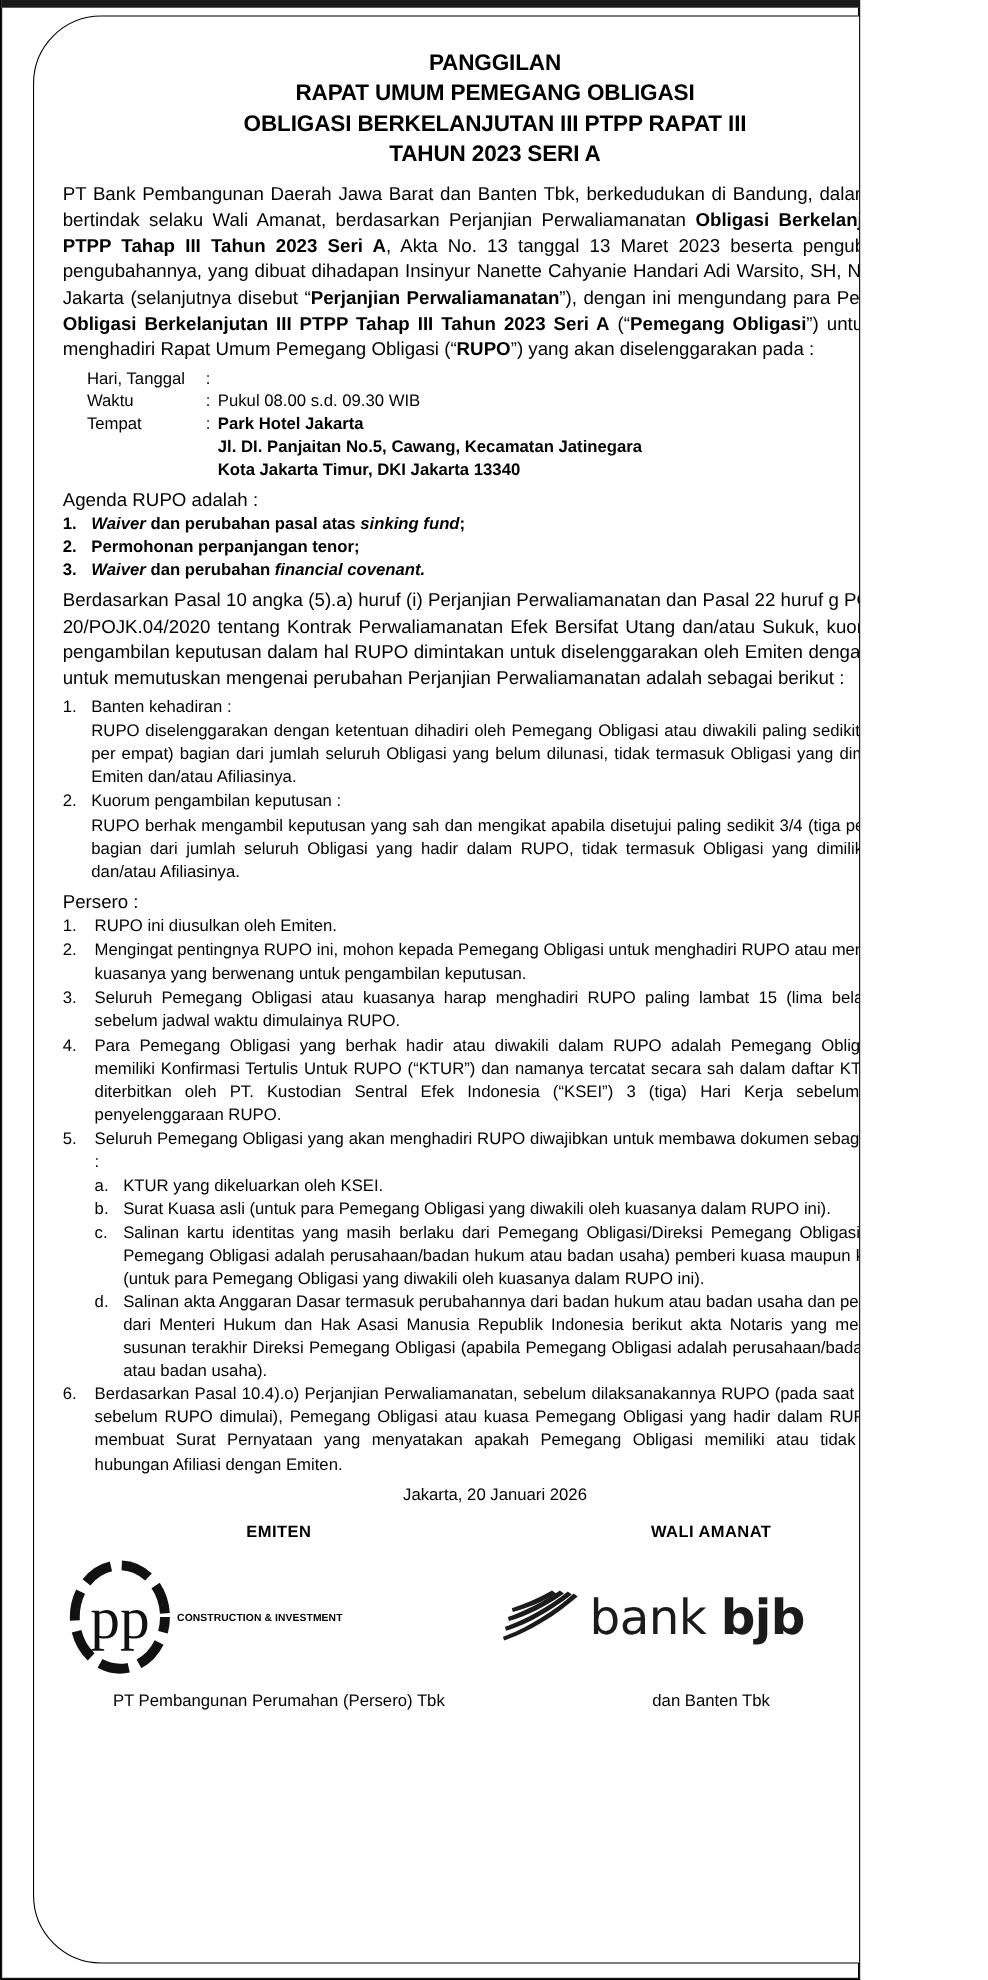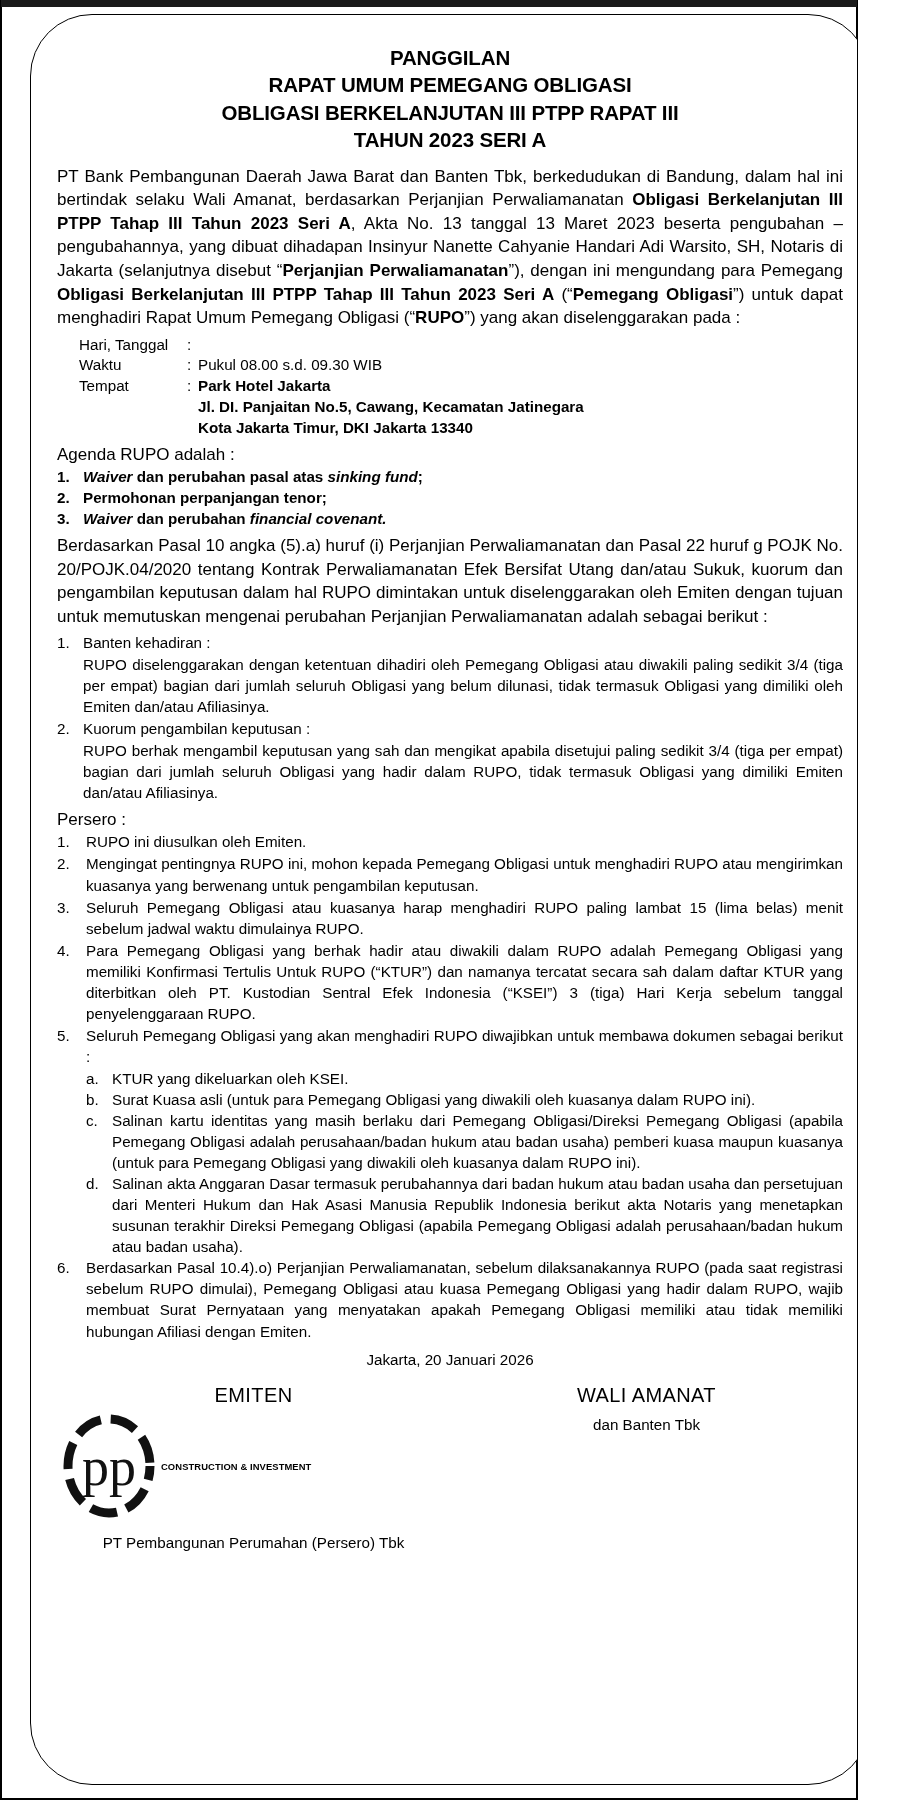--- a/index.html
+++ b/index.html
@@ -11,21 +11,21 @@
     width: 898px;
     height: 1800px;
     font-family: "Liberation Sans", sans-serif;
     color: #000000;
     overflow: hidden;
   }
 
   
   .page {
     position: relative;
-    width: 858px;
+    width: 782px;
     height: 1800px;
     background: #ffffff;
     border: 1px solid #000000;
     border-top-width: 0;
     border-bottom-width: 1px;
     overflow: hidden;
   }
   .top-bar {
     position: absolute;
     top: 0; left: 0;
@@ -160,23 +160,24 @@
   
   .sign-area {
     display: flex;
     margin-top: 16px;
   }
   .sign-col {
     flex: 1 1 50%;
     text-align: center;
   }
   .sign-head {
-    font-weight: normal;
-    font-size: 20px;
+    font-weight: bold;
+    font-size: 15px;
     letter-spacing: 0.4px;
+    margin-bottom: 10px;
   }
   .logo-box {
     height: 118px;
     display: flex;
     flex-direction: row;
     align-items: center;
     justify-content: flex-start;
   }
   .sign-name {
     font-size: 15.2px;
@@ -342,20 +343,33 @@
               <text x="52" y="71" text-anchor="middle" font-family="'Liberation Serif', serif" font-size="54" fill="#111111">pp</text>
             </svg>
           </div>
           <div class="pp-tag">CONSTRUCTION &amp; INVESTMENT</div>
         </div>
         <div class="sign-name">PT Pembangunan Perumahan (Persero) Tbk</div>
       </div>
 
       <div class="sign-col">
         <div class="sign-head">WALI AMANAT</div>
+        <div class="logo-box">
+          <div class="bjb-wrap">
+            <svg viewBox="0 0 96 56" width="86" height="50" aria-hidden="true">
+              <g fill="#1b1b1b">
+                <path d="M8 48 C30 40 58 24 80 4 C80 4 84 7 84 7 C60 28 32 44 9 52 Z"></path>
+                <path d="M10 38 C30 31 54 18 74 2 C74 2 78 5 78 5 C56 22 32 36 11 42 Z"></path>
+                <path d="M13 28 C30 22 48 13 66 1 C66 1 70 4 70 4 C52 17 32 27 14 32 Z"></path>
+                <path d="M17 19 C30 15 44 9 58 1 C58 1 62 4 62 4 C48 13 32 19 18 23 Z"></path>
+              </g>
+            </svg>
+          </div>
+          <div class="bjb-text"><span>bank</span> <span class="bold">bjb</span></div>
+        </div>
         <div class="sign-name">
           <div>dan Banten Tbk</div>
         </div>
       </div>
 
     </div>
 
   </div>
 </div>
 

